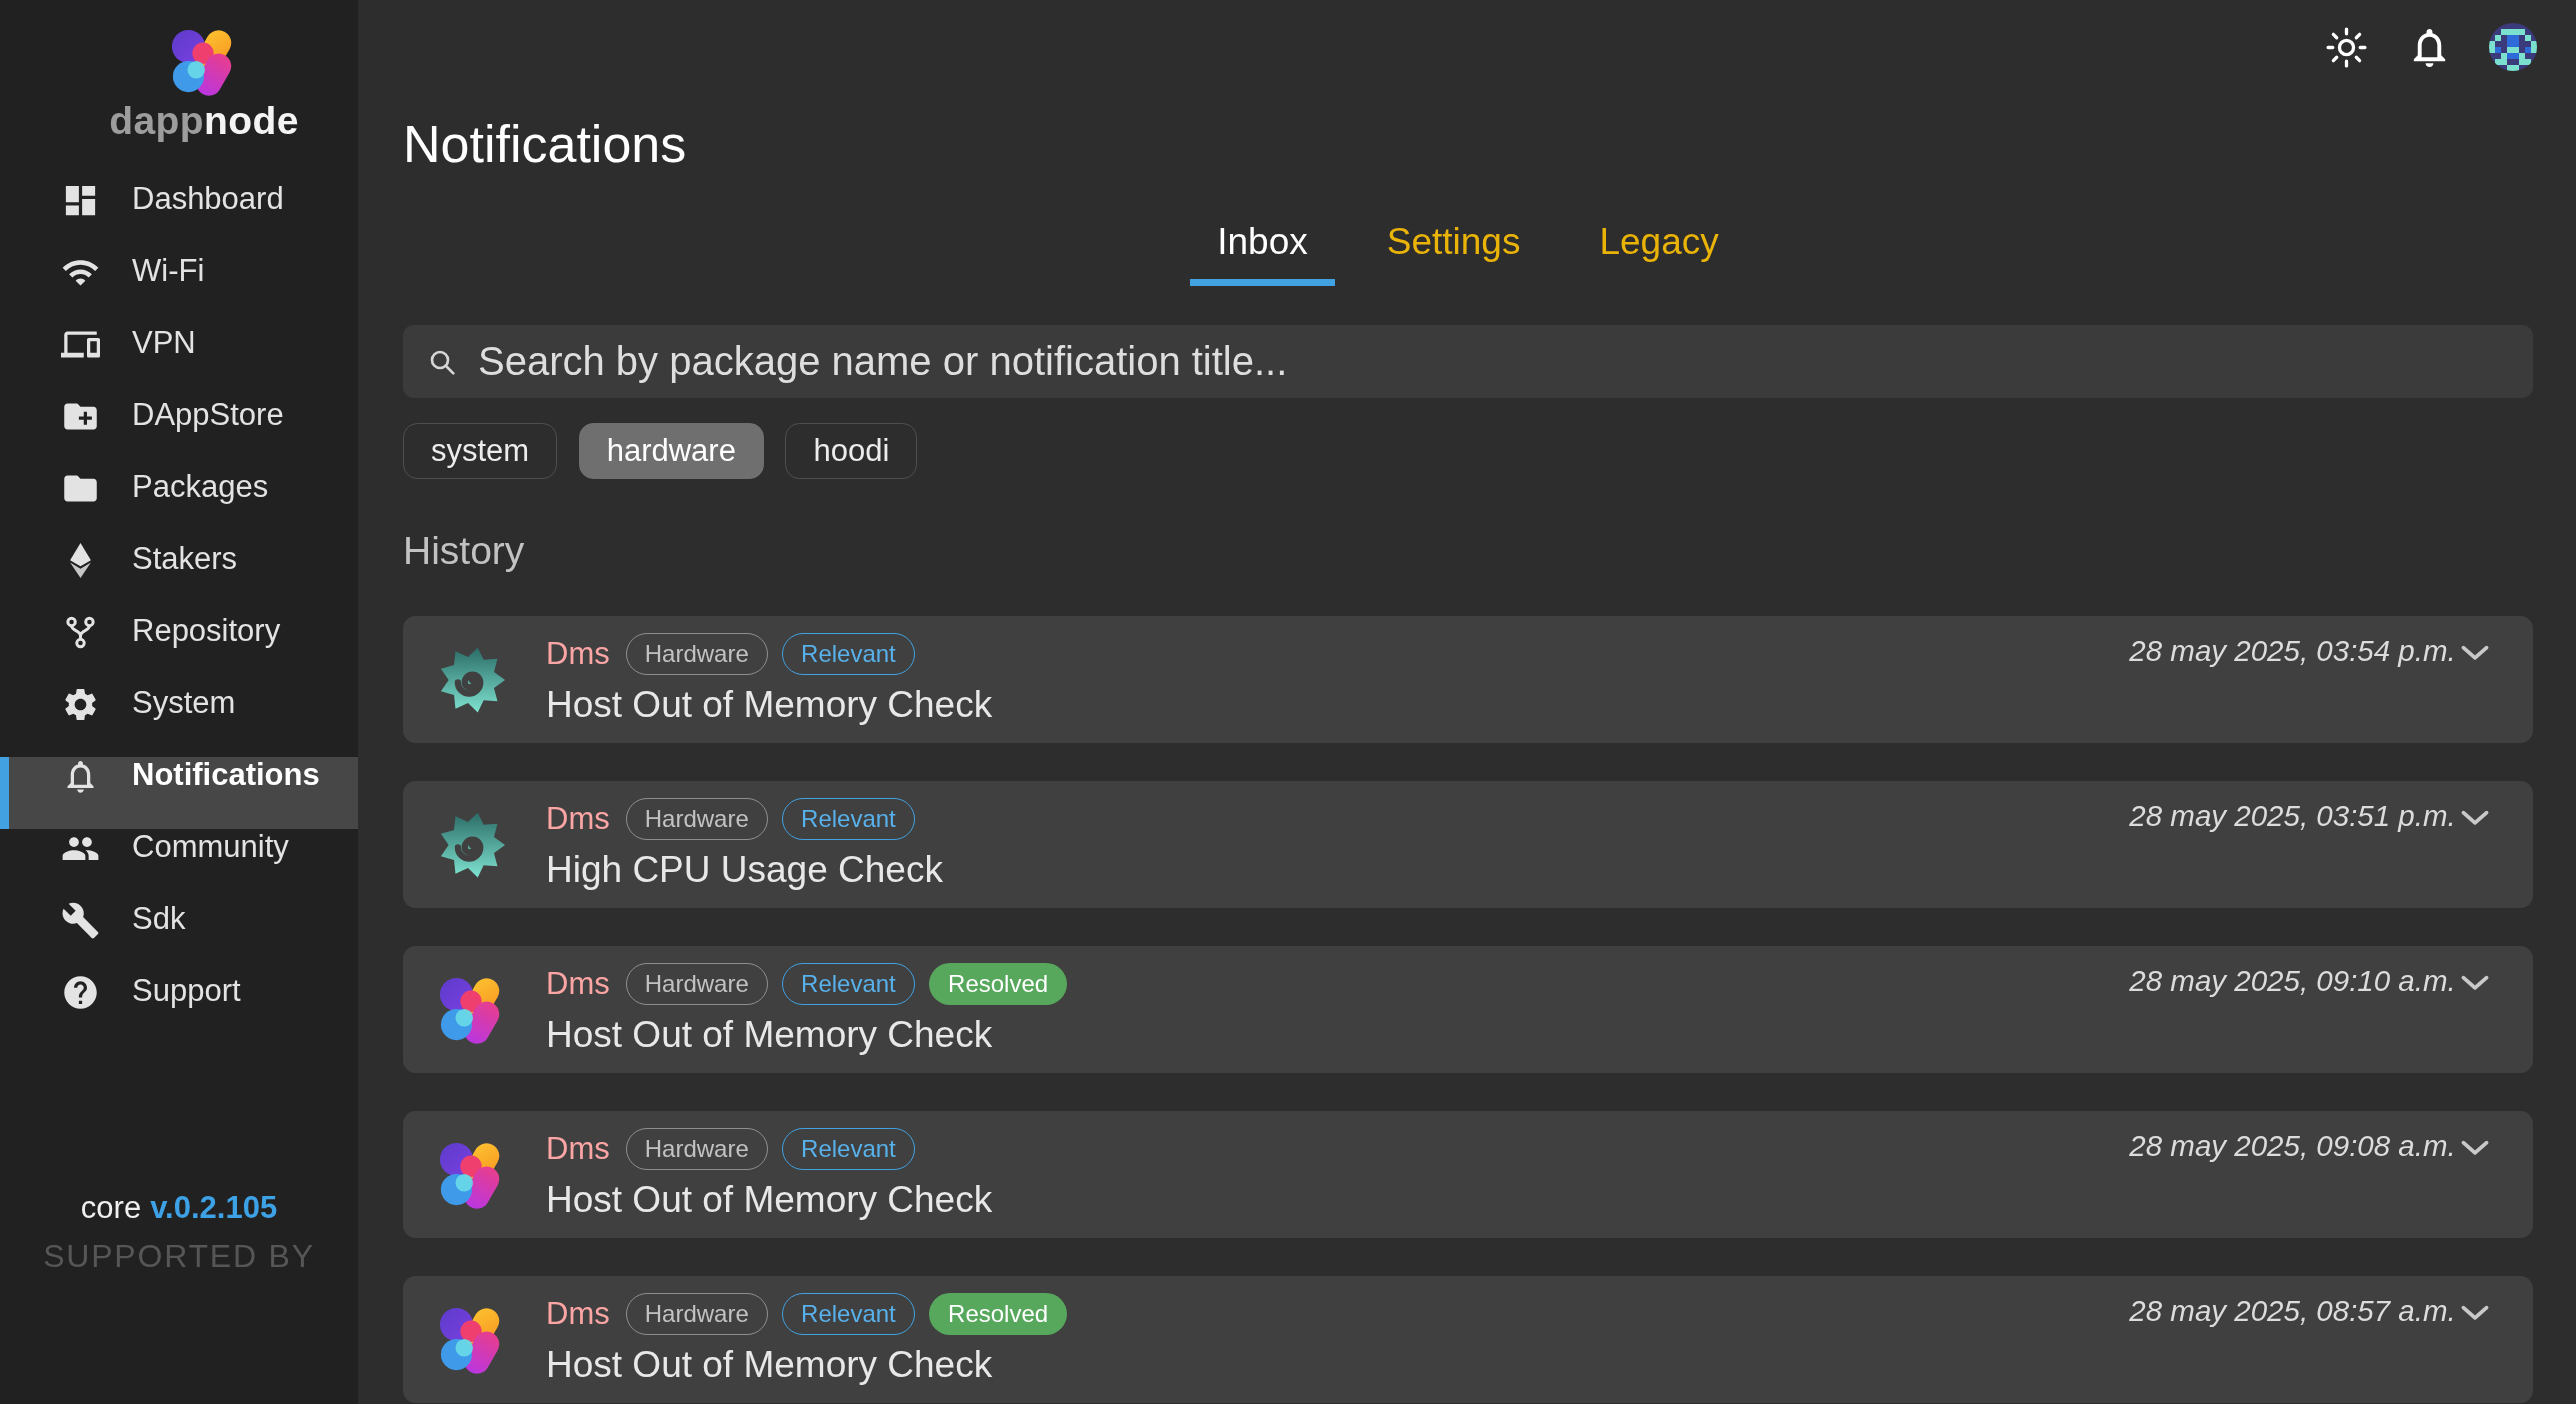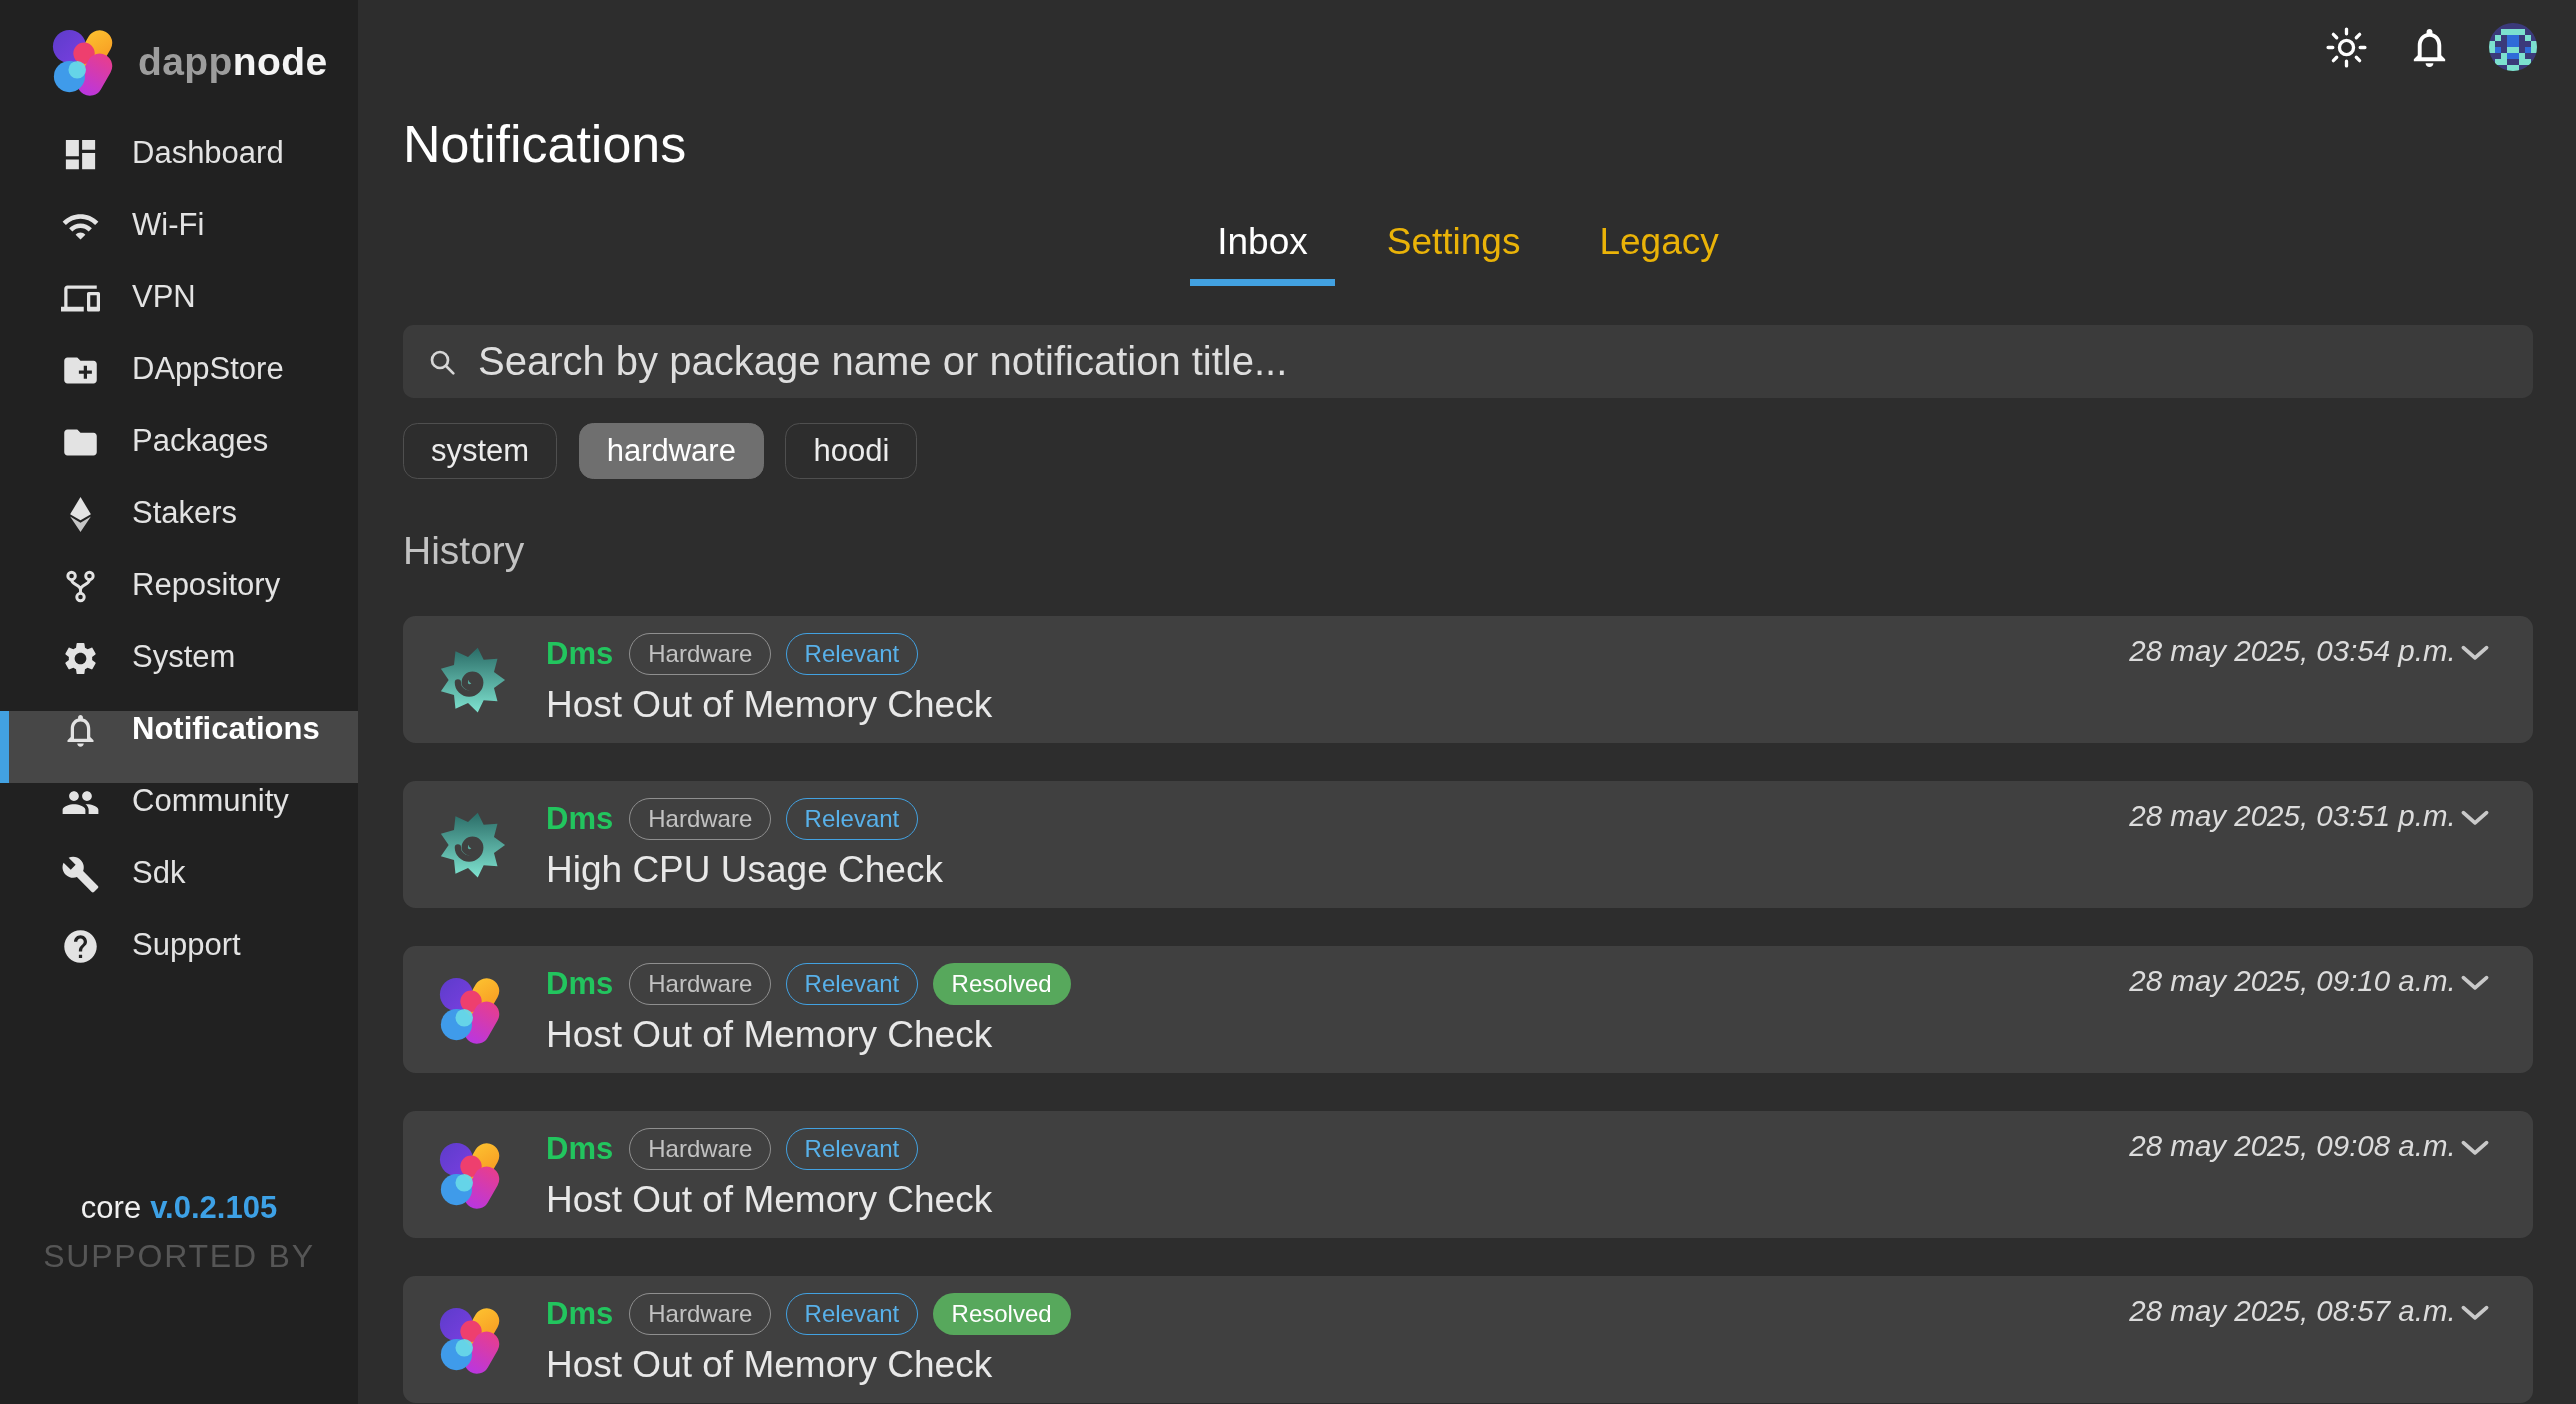--- a/index.html
+++ b/index.html
@@ -2,21 +2,21 @@
 <html style="--sidebar-bg: #212121; --main-bg: #2d2d2d; --card-bg: #404040; --accent-blue: #42a1e1; --version-blue: #3da1e6; --badge-green: #57a85c;font-size:14.3px"><head>
 <meta charset="utf-8">
 <style>
   html,body{margin:0;padding:0;background:#2d2d2d;}
   *{box-sizing:border-box;}
   body{font-family:"Liberation Sans","DejaVu Sans",sans-serif;width:2576px;height:1404px;overflow:hidden;}
   .app{display:flex;width:2576px;height:1404px;background:var(--main-bg,#2d2d2d);}
 
   
   .sidebar{position:relative;width:358px;min-width:358px;height:100%;background:var(--sidebar-bg,#212121);}
-  .logo{display:flex;align-items:center;gap:18px;padding:27px 0 0 50px;cursor:pointer;}
+  .logo{display:flex;align-items:center;gap:2px;padding:27px 0 0 50px;cursor:pointer;flex-direction:column;}
   .logo-mark{width:70px;height:70px;display:inline-block;}
   .logo-mark svg{width:100%;height:100%;}
   .logo-text{font-size:39px;font-weight:700;letter-spacing:0.4px;}
   .logo-text .seg-gray{color:#9d9d9d;}
   .logo-text .seg-white{color:#f4f4f4;}
   .nav{margin-top:38px;}
   .nav-item{position:relative;display:flex;height:72px;padding-left:61px;color:#e3e3e3;cursor:pointer;}
   .nav-item .nav-icon{width:39px;height:39px;color:#e3e3e3;display:inline-flex;}
   .nav-item .nav-icon svg{width:100%;height:100%;}
   .nav-item .nav-label{margin-left:32px;font-size:31px;}
@@ -54,21 +54,21 @@
   .chip{padding:9px 27px;border:1.8px solid #4f4f4f;border-radius:14.3px;font-size:31px;color:#ececec;cursor:pointer;background:transparent;}
   .chip.active{background:#6f6f6f;border-color:#6f6f6f;color:#ffffff;}
 
   .history-heading{margin:50px 0 0 0;font-size:39px;font-weight:500;color:#c2c2c2;}
 
   .cards{margin-top:43px;}
   .card{position:relative;display:flex;align-items:center;height:127px;margin-bottom:38px;background:#404040;border-radius:12.5px;padding:0 27px 0 34px;cursor:pointer;}
   .pkg-icon{width:70px;height:70px;margin-right:39px;flex:0 0 auto;display:inline-flex;}
   .pkg-icon svg{width:100%;height:100%;}
   .card-meta{display:flex;align-items:center;gap:16px;}
-  .source{font-size:31px;font-weight:700;color:#22c55e;}
+  .source{font-size:31px;font-weight:400;color:#fca5a5;}
   .badge{display:inline-block;padding:3.6px 18px;border-radius:21.5px;font-size:24px;line-height:1.35;border:1.8px solid transparent;}
   .badge.neutral{border-color:#8f8f8f;color:#c2c2c2;}
   .badge.info{border-color:var(--accent-blue,#42a1e1);color:#58b1ea;}
   .badge.success{background:var(--badge-green,#57a85c);color:#ffffff;}
   .card-title{font-size:37px;color:#e8e8e8;margin-top:9px;}
   .card-right{position:absolute;top:16px;right:25px;display:flex;align-items:flex-end;}
   .timestamp{font-size:29.5px;font-style:italic;color:#dcdcdc;}
   .chevron{width:38px;height:29px;color:#c9c9c9;margin-top:7.2px;margin-right:14.3px;cursor:pointer;display:inline-flex;}
   .chevron svg{width:100%;height:100%;}
 </style>

